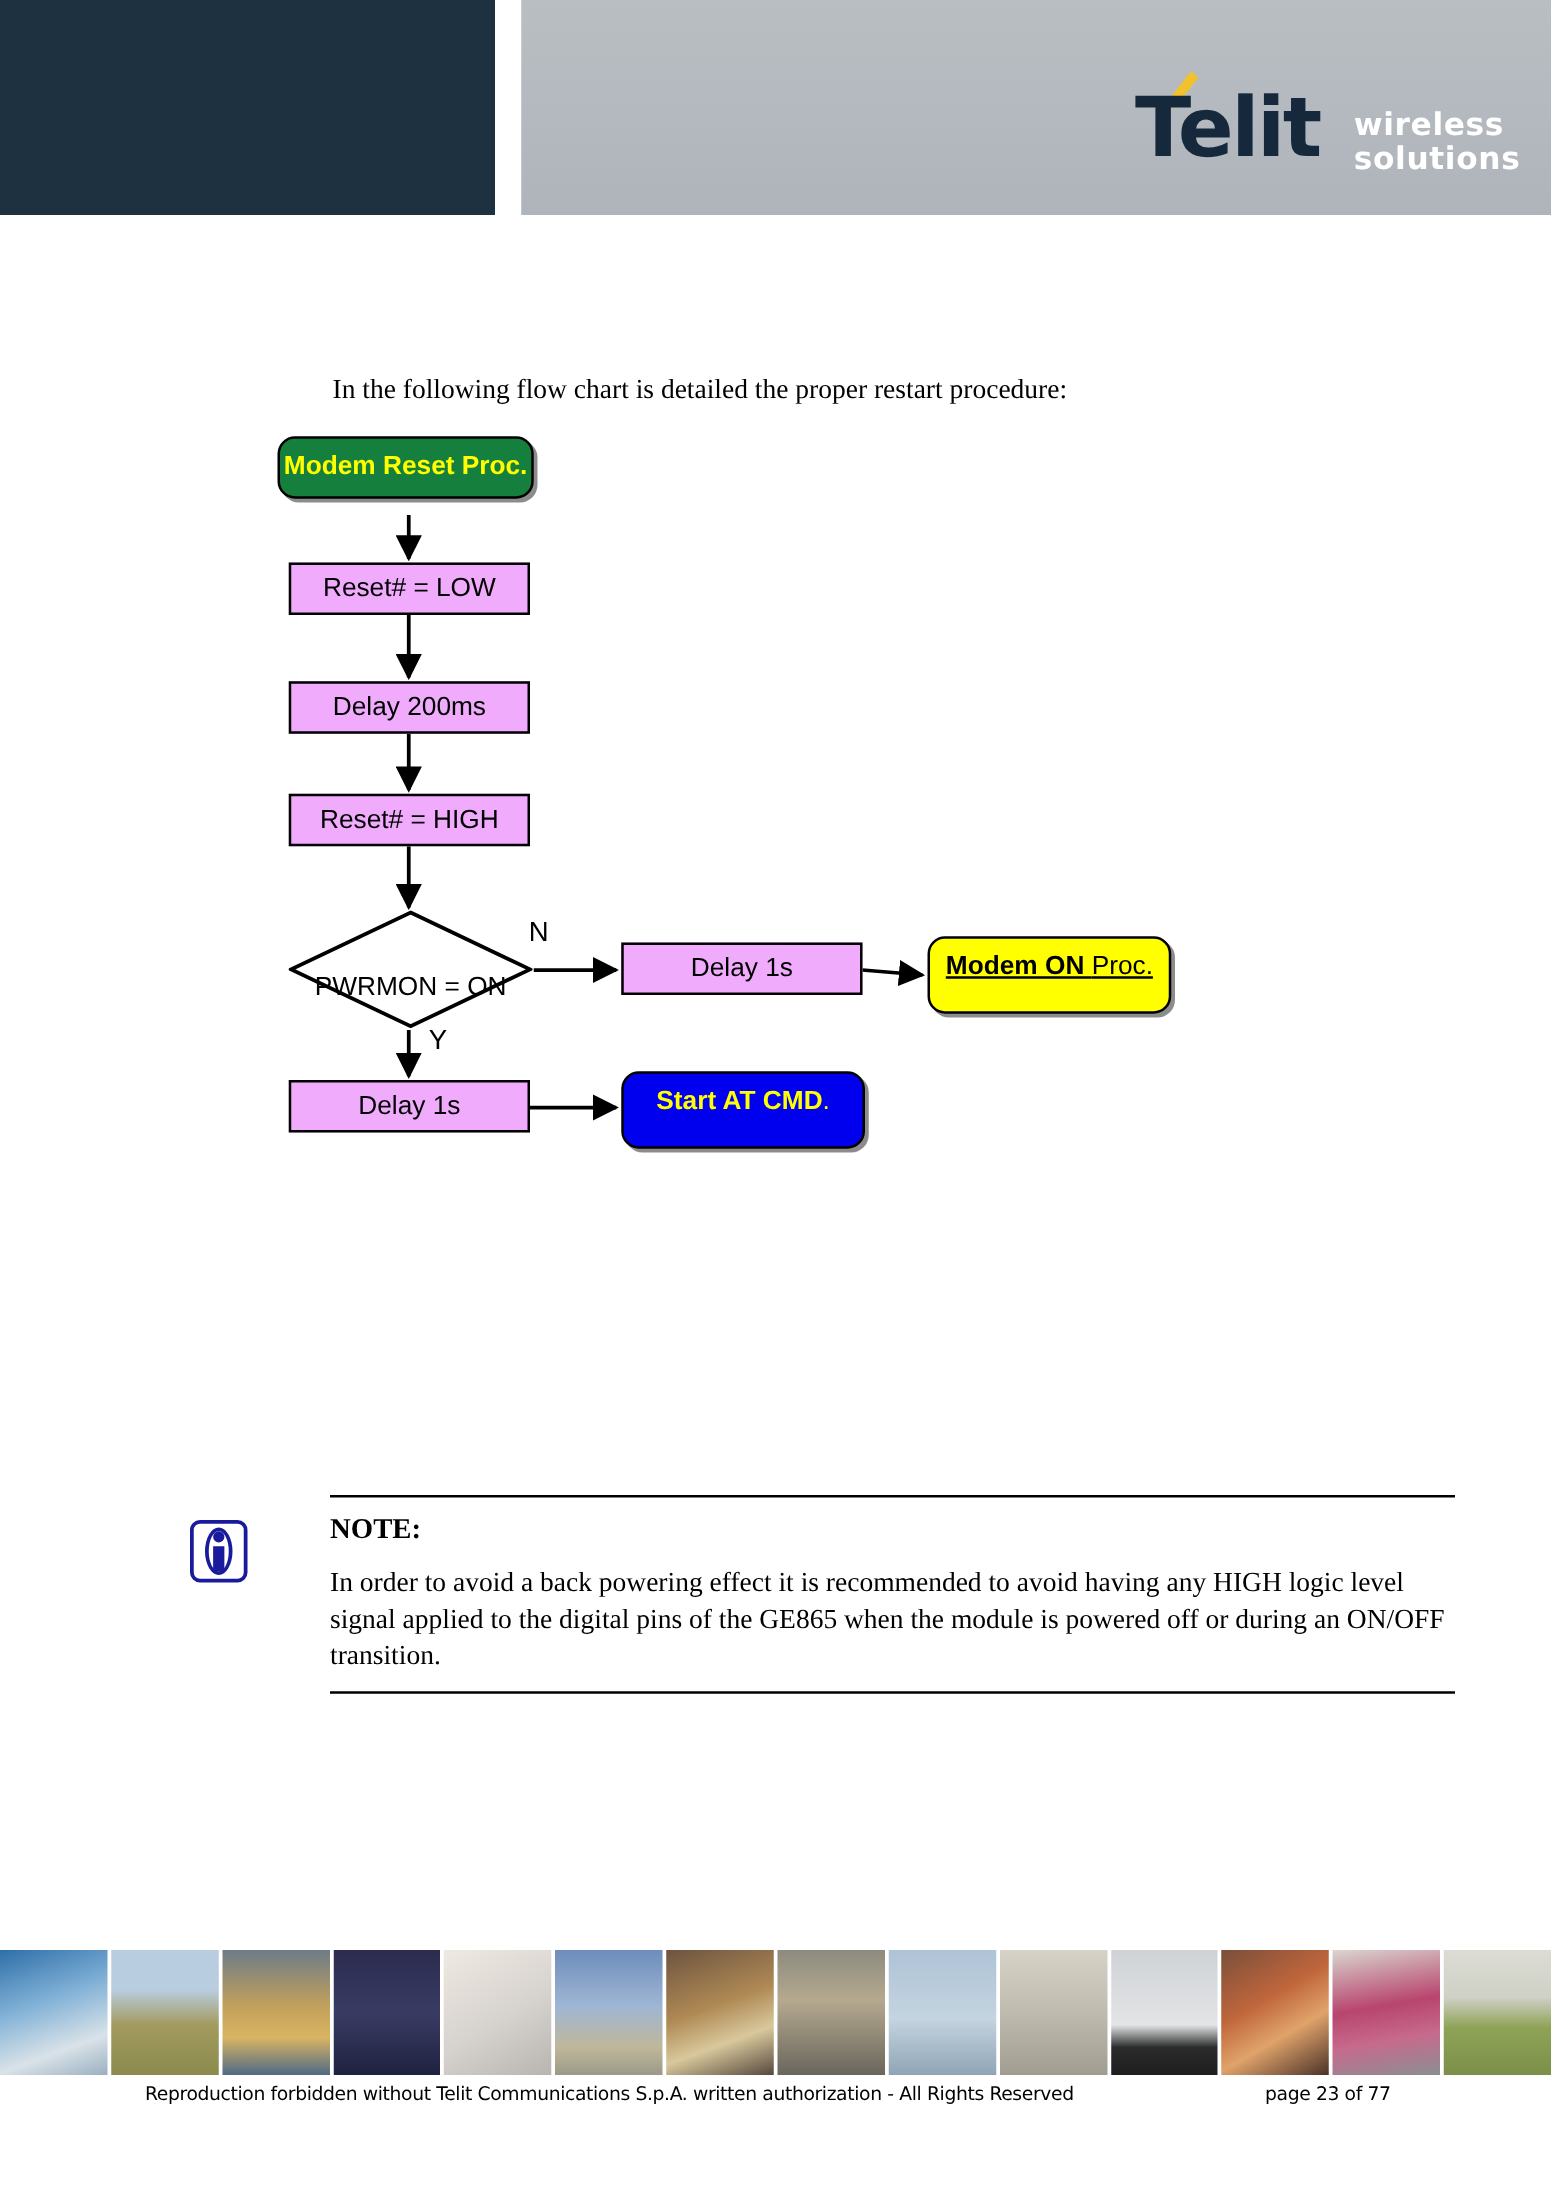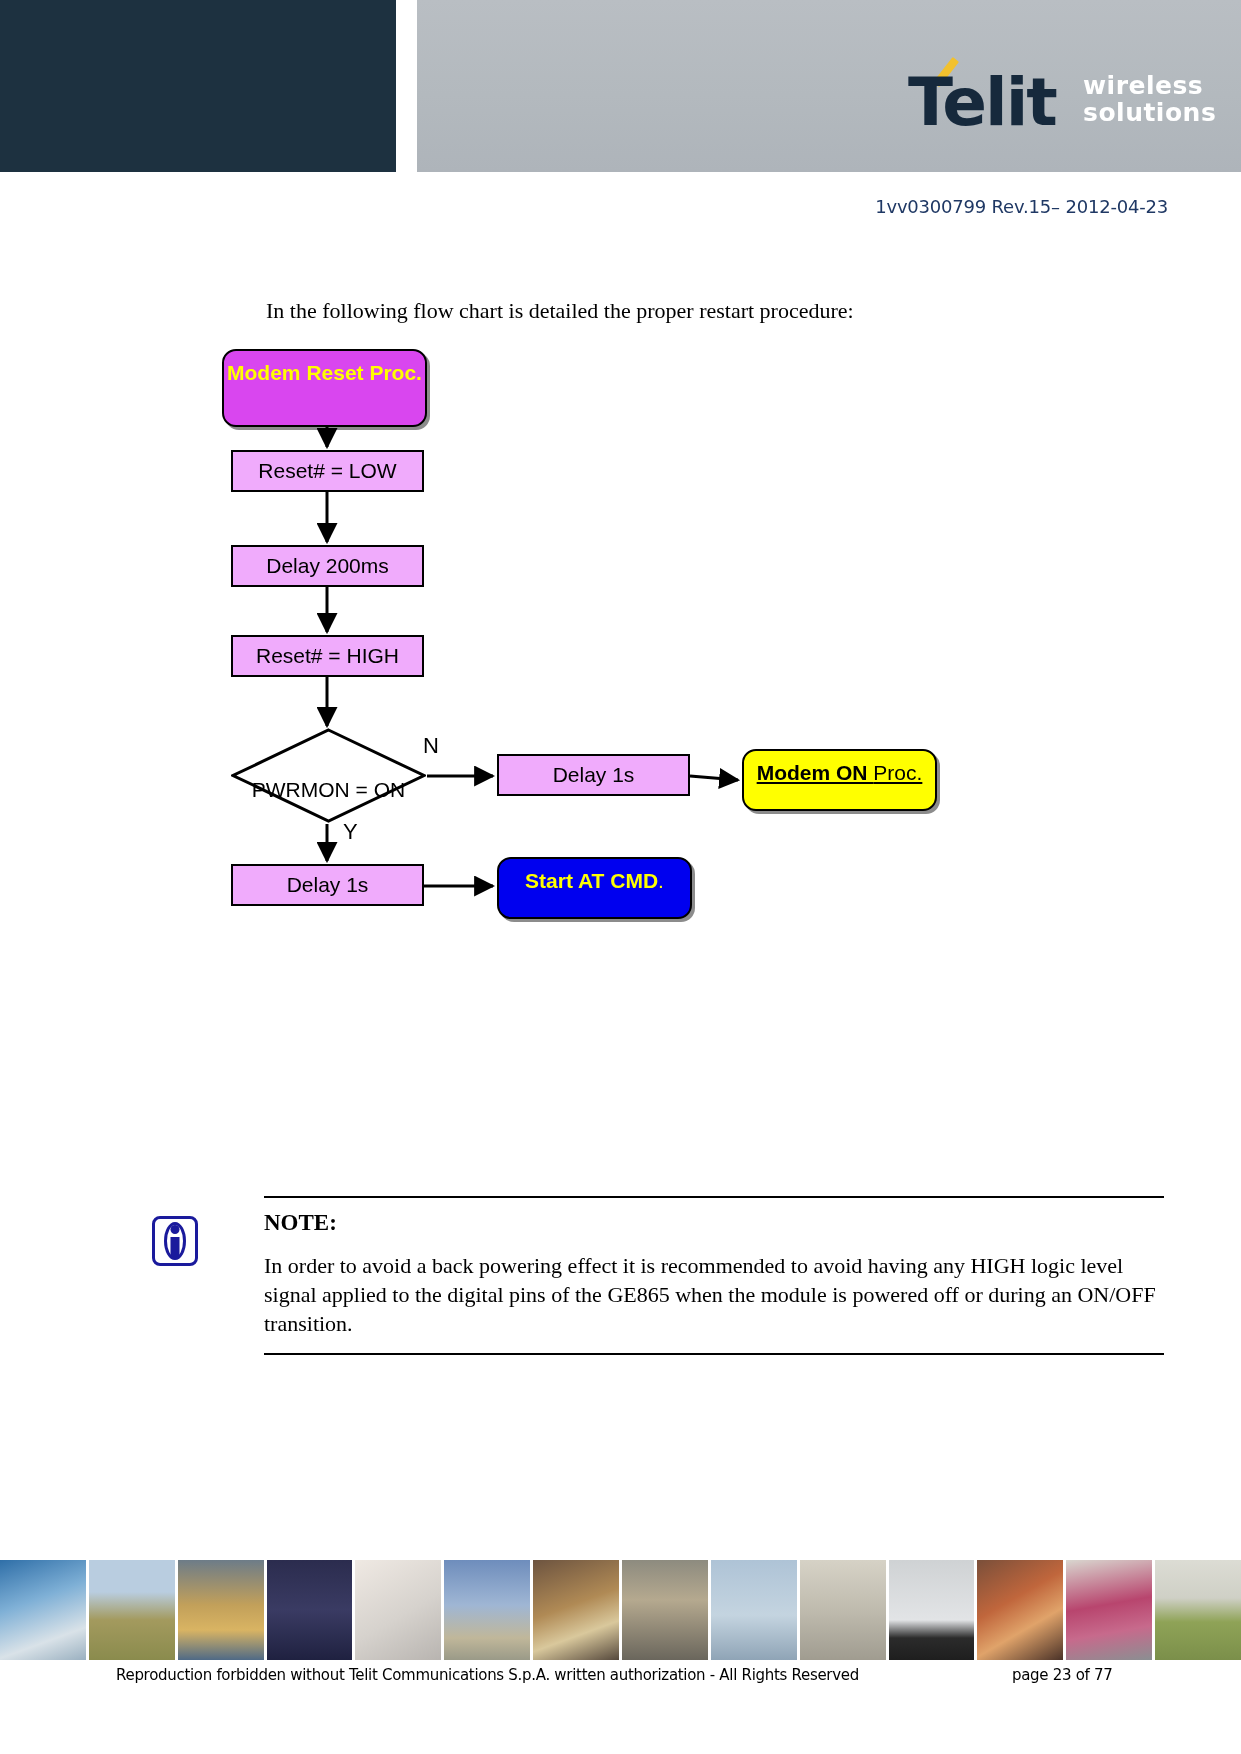--- a/index.html
+++ b/index.html
@@ -55,21 +55,21 @@
   .logo-accent {
     position: absolute;
     left: 22px; top: 4px;
     width: 32px; height: 8px;
     background: #f2c12e;
     transform: rotate(-52deg);
     border-radius: 1px;
   }
   .logo-tagline {
     position: absolute;
-    left: 175px; top: 8px;
+    left: 175px; top: 22px;
     font-family: "DejaVu Sans", sans-serif;
     font-size: 25px;
     font-weight: bold;
     color: #ffffff;
     line-height: 1.08;
     letter-spacing: 0.5px;
   }
 
   
   .doc-title-block {
@@ -127,22 +127,22 @@
   .fc-round {
     border: 2px solid #000;
     border-radius: 14px;
     font-weight: bold;
     font-size: 21px;
     box-shadow: 3px 3px 0 rgba(0,0,0,0.45);
     align-items: flex-start;
     padding-top: 10px;
   }
   .fc-round .inner { width: 100%; }
-  .n-start   { left: 222px; top: 19px;  width: 205px; height: 78px;
-               background:#d946ef; color:#ffff00; }
+  .n-start   { left: 222px; top: 19px;  width: 205px; height: 50px;
+               background:#15803d; color:#ffff00; }
   .n-onproc  { left: 742px; top: 419px; width: 195px; height: 62px;
                background:#ffff00; color:#000000;text-decoration:underline; }
   .n-atcmd   { left: 497px; top: 527px; width: 195px; height: 62px;
                background:#0000ef; color:#ffff00; }
   .lighter { font-weight: normal; }
 
   .n-resetlow  { left: 231px; top: 120px; width: 193px; height: 42px; }
   .n-delay200  { left: 231px; top: 215px; width: 193px; height: 42px; }
   .n-resethigh { left: 231px; top: 305px; width: 193px; height: 42px; text-align: center; }
   .n-delay1sA  { left: 497px; top: 424px; width: 193px; height: 42px; }
@@ -286,21 +286,20 @@
     <div class="logo-accent"></div>
     <div class="logo-wordmark">Telit</div>
     <div class="logo-tagline">
       <div>wireless</div>
       <div>solutions</div>
     </div>
   </div>
 </div>
 
 <div class="doc-title-block">
-  <div class="doc-subtitle">1vv0300799 Rev.15– 2012-04-23</div>
 </div>
 
 <div class="intro-text">In the following flow chart is detailed the proper restart procedure:</div>
 
 <div class="flowchart">
 
   <svg class="fc-svg" width="1241" height="620">
     <defs>
       <marker id="arrow" viewBox="0 0 10 10" refX="9" refY="5" markerWidth="7" markerHeight="7" orient="auto-start-reverse">
         <path d="M 0 0 L 10 5 L 0 10 z" fill="#000"></path>

